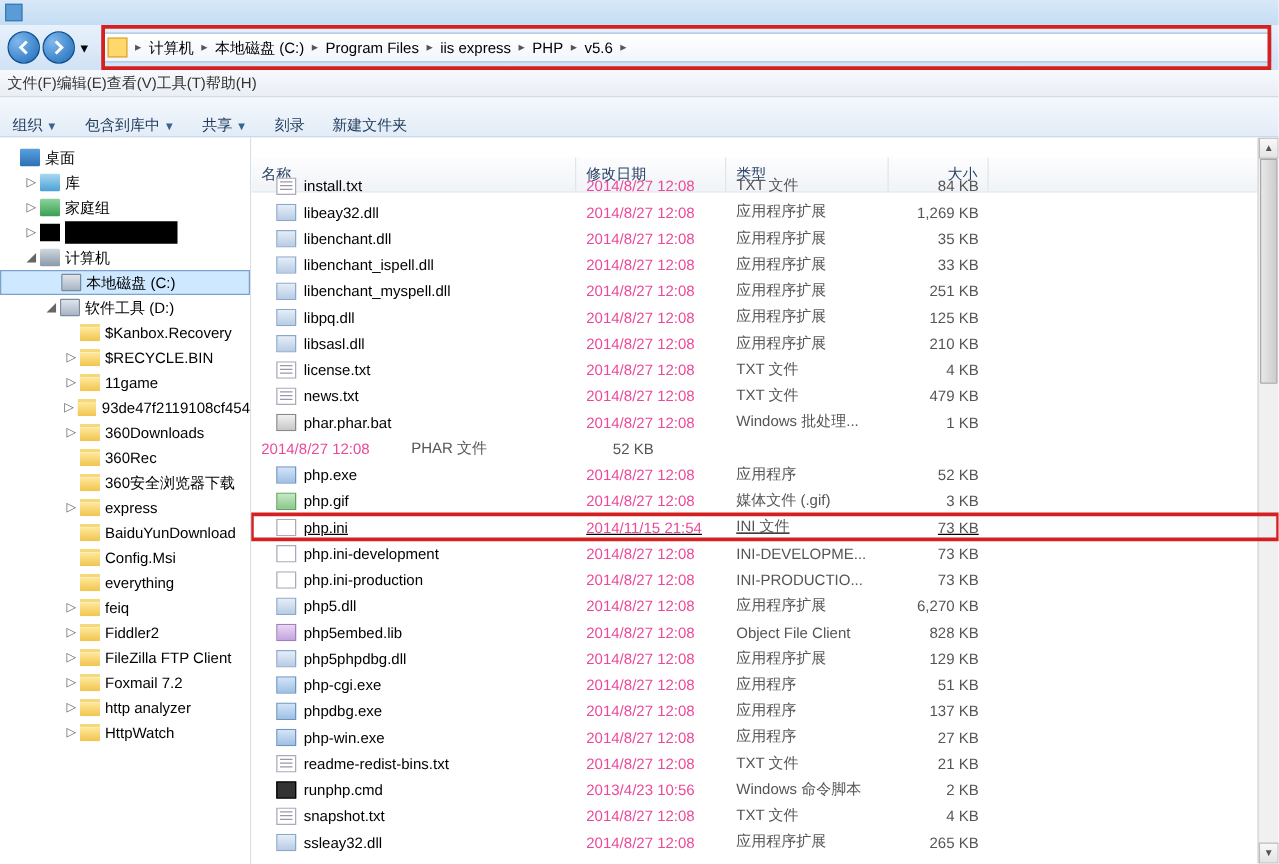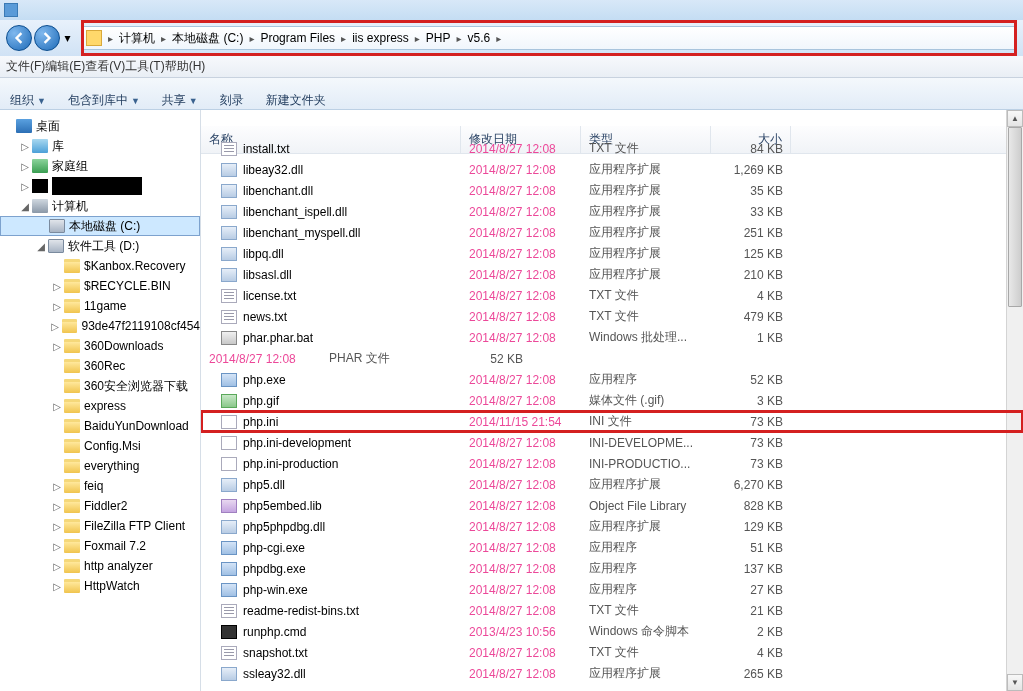--- a/index.html
+++ b/index.html
@@ -48,21 +48,21 @@
 
 .content { flex: 1; background: #fff; overflow: auto; position: relative; }
 .columns { display: flex; height: 28px; border-bottom: 1px solid #e0e6ed; background: linear-gradient(#fdfdfe, #f0f3f7); position: sticky; top: 16px; }
 .col { display: flex; align-items: center; padding: 0 8px; color: #2a4365; border-right: 1px solid #e0e6ed; }
 .col-name { width: 260px; }
 .col-date { width: 120px; }
 .col-type { width: 130px; }
 .col-size { width: 80px; text-align: right; justify-content: flex-end; }
 
 .file-row { display: flex; height: 21px; align-items: center; cursor: pointer; position: relative; }
-.file-row.highlighted { outline: 3px solid #d42020; outline-offset: -2px; z-index: 2; }
+.file-row.highlighted { outline: 3px solid #d42020; outline-offset: -2px; z-index: 2; text-decoration: underline; }
 .file-cell { padding: 0 8px; color: #000; white-space: nowrap; overflow: hidden; text-overflow: ellipsis; }
 .fc-name { width: 260px; display: flex; align-items: flex-end; }
 .fc-date { width: 120px; color: #ec4899; }
 .fc-type { width: 130px; color: #555; }
 .fc-size { width: 80px; text-align: right; color: #555; }
 .file-icon { width: 16px; height: 14px; margin-right: 6px; margin-left: 12px; flex-shrink: 0; }
 .fi-txt { background: #fff; border: 1px solid #aab; position: relative; }
 .fi-txt::after { content: ""; position: absolute; top: 2px; left: 2px; right: 2px; height: 1px; background: #99a; box-shadow: 0 3px 0 #99a, 0 6px 0 #99a; }
 .fi-dll { background: linear-gradient(#e6eef8, #b8cce4); border: 1px solid #8aa8cc; }
 .fi-exe { background: linear-gradient(#d4e4f7, #a0c0e4); border: 1px solid #6a94c4; }
@@ -463,21 +463,21 @@
        <div class="file-cell fc-date">2014/8/27 12:08</div>
        <div class="file-cell fc-type">应用程序扩展</div>
        <div class="file-cell fc-size">6,270 KB</div>
      </div>
         <div class="file-row">
        <div class="file-cell fc-name">
             <span class="file-icon fi-lib"></span>
             <span>php5embed.lib</span>
           </div>
        <div class="file-cell fc-date">2014/8/27 12:08</div>
-       <div class="file-cell fc-type">Object File Library</div>
+       <div class="file-cell fc-type">Object File Client</div>
        <div class="file-cell fc-size">828 KB</div>
      </div>
         <div class="file-row">
        <div class="file-cell fc-name">
             <span class="file-icon fi-dll"></span>
             <span>php5phpdbg.dll</span>
           </div>
        <div class="file-cell fc-date">2014/8/27 12:08</div>
        <div class="file-cell fc-type">应用程序扩展</div>
        <div class="file-cell fc-size">129 KB</div>

